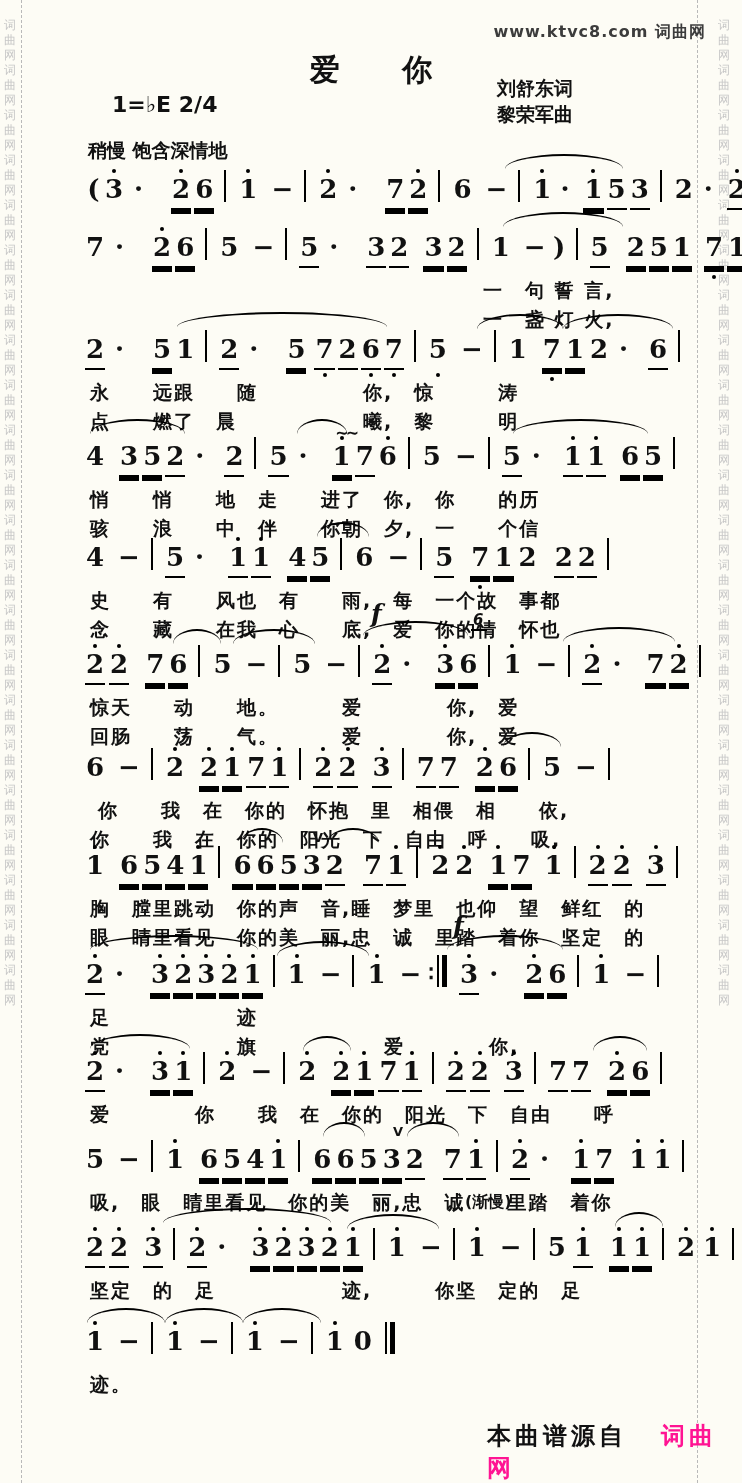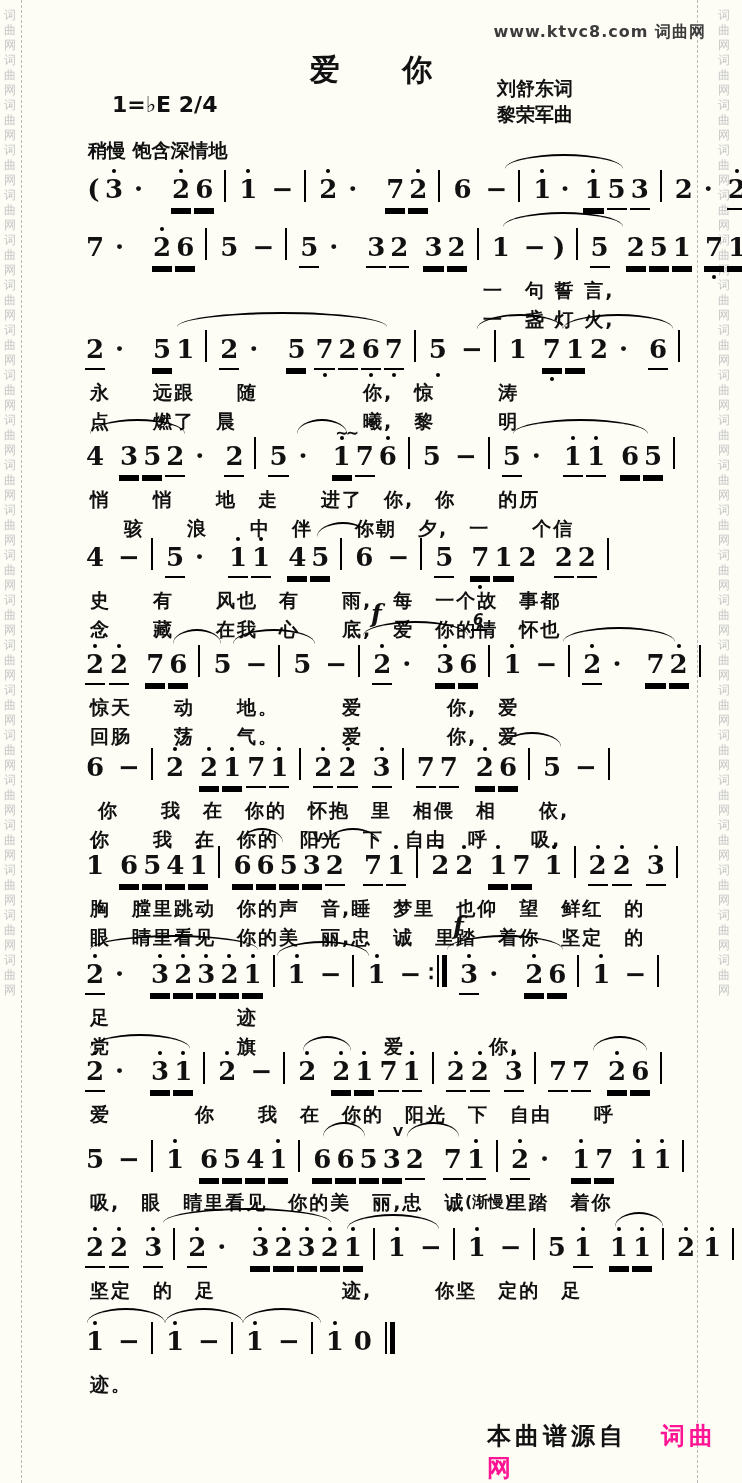--- a/index.html
+++ b/index.html
@@ -1,21 +1,21 @@
 <!DOCTYPE html>
 <html><head>
 <meta charset="utf-8">
 <style>
   html,body{margin:0;padding:0;background:#e8e8e8;}
   .page{position:relative;width:742px;height:1483px;background:#fdfcf5;overflow:hidden;
         font-family:"DejaVu Sans",sans-serif;color:#111;}
   .border-line{position:absolute;top:0;bottom:0;width:0;border-left:1px dashed #b9b9b9;}
   .border-line.left{left:21px;}
   .border-line.right{left:697px;}
-  .side-text{position:absolute;top:8px;width:16px;font-size:12px;line-height:15px;
+  .side-text{position:absolute;top:18px;width:16px;font-size:12px;line-height:15px;
              color:#c7c7c7;word-break:break-all;letter-spacing:0;}
   .side-text.left{left:4px;}
   .side-text.right{left:718px;}
   .watermark-top{position:absolute;top:22px;right:36px;font-size:16px;color:#3c3c3c;
                  letter-spacing:1px;font-weight:bold;}
   .title{position:absolute;top:50px;left:0;width:100%;text-align:center;font-size:30px;
          font-weight:bold;letter-spacing:26px;text-indent:26px;}
   .keysig{position:absolute;top:92px;left:112px;font-size:22px;font-weight:bold;}
   .credit{position:absolute;left:497px;font-size:19px;font-weight:bold;}
   .credit.lyricist{top:76px;}
@@ -79,21 +79,21 @@
         <div class="lyric" style="padding-left: 398px;">一　盏 灯 火,</div>
       </div>
       <div class="system" style="top: 330px;">
         <div class="notes-row"><span class="note u1" style="margin-right: 6px;">2</span><span class="note" style="margin-right: 24px;">·</span><span class="note u2" style="margin-right: 3px;">5</span><span class="note" style="margin-right: 10px;">1</span><span class="bar" style="margin-right: 12px;"></span><span class="note u1" style="margin-right: 6px;">2</span><span class="note" style="margin-right: 24px;">·</span><span class="note u2" style="margin-right: 8px;">5</span><span class="note lo u1" style="margin-right: 3px;">7</span><span class="note u1" style="margin-right: 3px;">2</span><span class="note lo u1" style="margin-right: 3px;">6</span><span class="note lo u1" style="margin-right: 10px;">7</span><span class="bar" style="margin-right: 12px;"></span><span class="note lo" style="margin-right: 12px;">5</span><span class="note" style="margin-right: 10px;">−</span><span class="bar" style="margin-right: 12px;"></span><span class="note" style="margin-right: 14px;">1</span><span class="note lo u2" style="margin-right: 3px;">7</span><span class="note u2" style="margin-right: 4px;">1</span><span class="note" style="margin-right: 6px;">2</span><span class="note" style="margin-right: 16px;">·</span><span class="note u1" style="margin-right: 10px;">6</span><span class="bar"></span><div class="arc" style="left: 92px; width: 210px; top: -18px;"></div><div class="arc" style="left: 392px; width: 86px; top: -16px;"></div><div class="arc" style="left: 478px; width: 110px; top: -16px;"></div></div>
         <div class="lyric" style="padding-left: 5px;">永　　远跟　　随　　　　　你,　惊　　　涛</div>
         <div class="lyric" style="padding-left: 5px;">点　　燃了　晨　　　　　　曦,　黎　　　明</div>
       </div>
       <div class="system" style="top: 437px;">
         <div class="notes-row"><span class="note" style="margin-right: 14px;">4</span><span class="note u2" style="margin-right: 3px;">3</span><span class="note u2" style="margin-right: 3px;">5</span><span class="note u1" style="margin-right: 6px;">2</span><span class="note" style="margin-right: 16px;">·</span><span class="note u1" style="margin-right: 10px;">2</span><span class="bar" style="margin-right: 12px;"></span><span class="note u1" style="margin-right: 6px;">5</span><span class="note" style="margin-right: 20px;">·</span><span class="note hi u2" style="margin-right: 3px;">1</span><span class="note u1" style="margin-right: 3px;">7</span><span class="note hi" style="margin-right: 10px;">6</span><span class="bar" style="margin-right: 12px;"></span><span class="note" style="margin-right: 12px;">5</span><span class="note" style="margin-right: 10px;">−</span><span class="bar" style="margin-right: 12px;"></span><span class="note u1" style="margin-right: 6px;">5</span><span class="note" style="margin-right: 18px;">·</span><span class="note hi u1" style="margin-right: 3px;">1</span><span class="note hi u1" style="margin-right: 14px;">1</span><span class="note u2" style="margin-right: 3px;">6</span><span class="note u2" style="margin-right: 10px;">5</span><span class="bar"></span><div class="arc" style="left: 5px; width: 95px; top: -18px;"></div><div class="arc" style="left: 212px; width: 50px; top: -18px;"></div><div class="arc" style="left: 428px; width: 135px; top: -18px;"></div><div class="mark trill" style="left: 250px; top: -14px;">∼∼</div></div>
         <div class="lyric" style="padding-left: 5px;">悄　　悄　　地　走　　进了　你,　你　　的历</div>
-        <div class="lyric" style="padding-left: 5px; margin-left: 34px;">骇　　浪　　中　伴　　你朝　夕,　一　　个信</div>
+        <div class="lyric" style="padding-left: 5px;">骇　　浪　　中　伴　　你朝　夕,　一　　个信</div>
       </div>
       <div class="system" style="top: 538px;">
         <div class="notes-row"><span class="note" style="margin-right: 12px;">4</span><span class="note" style="margin-right: 10px;">−</span><span class="bar" style="margin-right: 12px;"></span><span class="note u1" style="margin-right: 6px;">5</span><span class="note" style="margin-right: 20px;">·</span><span class="note hi u1" style="margin-right: 3px;">1</span><span class="note hi u1" style="margin-right: 16px;">1</span><span class="note u2" style="margin-right: 3px;">4</span><span class="note u2" style="margin-right: 10px;">5</span><span class="bar" style="margin-right: 12px;"></span><span class="note" style="margin-right: 12px;">6</span><span class="note" style="margin-right: 10px;">−</span><span class="bar" style="margin-right: 12px;"></span><span class="note u1" style="margin-right: 16px;">5</span><span class="note lo u2" style="margin-right: 3px;">7</span><span class="note u2" style="margin-right: 4px;">1</span><span class="note" style="margin-right: 16px;">2</span><span class="note u1" style="margin-right: 3px;">2</span><span class="note u1" style="margin-right: 10px;">2</span><span class="bar"></span><div class="arc" style="left: 232px; width: 52px; top: -16px;"></div></div>
         <div class="lyric" style="padding-left: 5px;">史　　有　　风也　有　　雨,　每　一个故　事都</div>
         <div class="lyric" style="padding-left: 5px;">念　　藏　　在我　心　　底,　爱　你的情　怀也</div>
       </div>
       <div class="system" style="top: 645px;">
         <div class="notes-row"><span class="note hi u1" style="margin-right: 4px;">2</span><span class="note hi u1" style="margin-right: 16px;">2</span><span class="note u2" style="margin-right: 3px;">7</span><span class="note u2" style="margin-right: 10px;">6</span><span class="bar" style="margin-right: 12px;"></span><span class="note" style="margin-right: 12px;">5</span><span class="note" style="margin-right: 10px;">−</span><span class="bar" style="margin-right: 12px;"></span><span class="note" style="margin-right: 12px;">5</span><span class="note" style="margin-right: 10px;">−</span><span class="bar" style="margin-right: 12px;"></span><span class="note hi u1" style="margin-right: 6px;">2</span><span class="note" style="margin-right: 20px;">·</span><span class="note hi u2" style="margin-right: 3px;">3</span><span class="note u2" style="margin-right: 10px;">6</span><span class="bar" style="margin-right: 12px;"></span><span class="note hi" style="margin-right: 12px;">1</span><span class="note" style="margin-right: 10px;">−</span><span class="bar" style="margin-right: 12px;"></span><span class="note hi u1" style="margin-right: 6px;">2</span><span class="note" style="margin-right: 20px;">·</span><span class="note u2" style="margin-right: 3px;">7</span><span class="note hi u2" style="margin-right: 10px;">2</span><span class="bar"></span><div class="arc" style="left: 88px; width: 48px; top: -16px;"></div><div class="arc" style="left: 148px; width: 82px; top: -16px;"></div><div class="arc" style="left: 278px; width: 105px; top: -24px;"></div><div class="arc" style="left: 478px; width: 112px; top: -18px;"></div><div class="mark dyn" style="left: 286px; top: -46px;">f</div><div class="mark volta" style="left: 386px; top: -34px;">6</div></div>
         <div class="lyric" style="padding-left: 5px;">惊天　　动　　地。　　　爱　　　　你,　爱</div>
         <div class="lyric" style="padding-left: 5px;">回肠　　荡　　气。　　　爱　　　　你,　爱</div>

